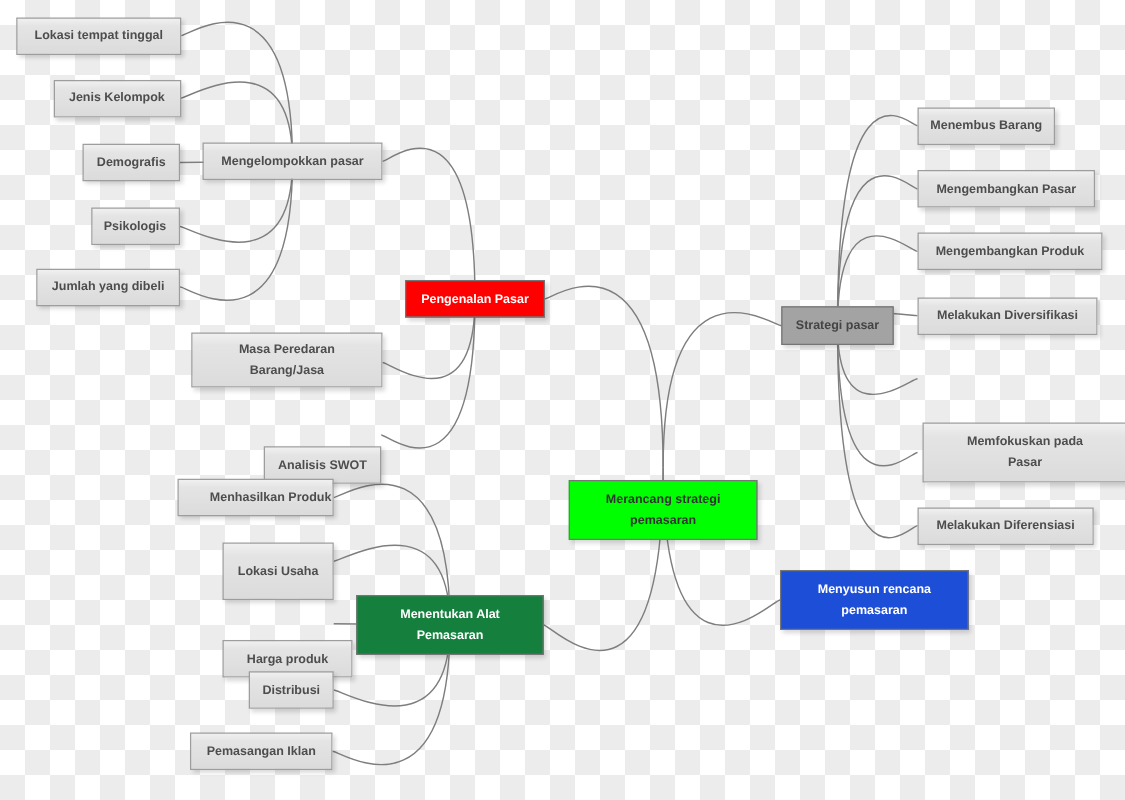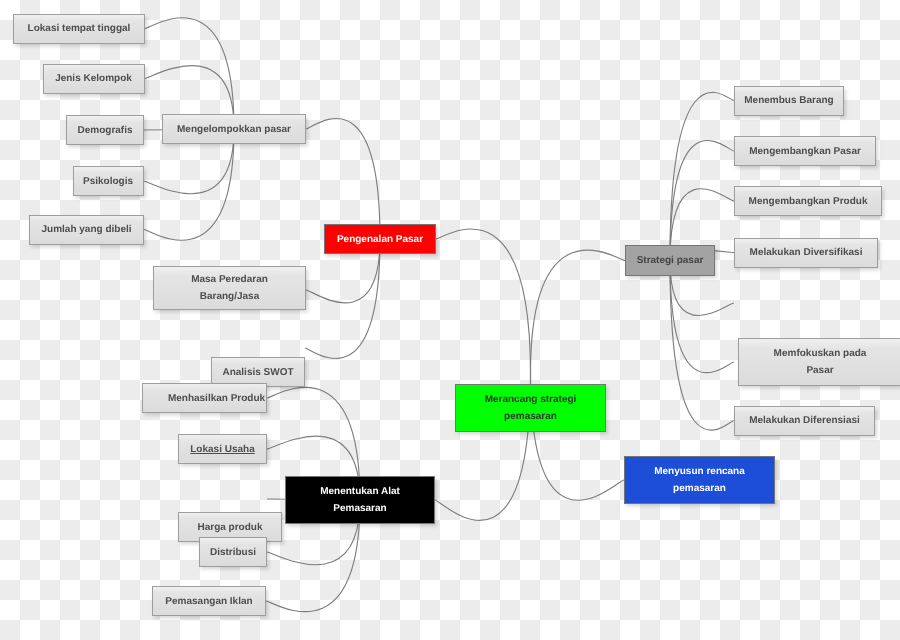--- a/index.html
+++ b/index.html
@@ -32,21 +32,21 @@
     line-height:16.4px;
     -webkit-font-smoothing:antialiased;
     text-rendering:geometricPrecision;
   }
   .node .ln{display:block;white-space:nowrap;}
   .node .ln{position:relative;top:0.8px;}
   #stage{transform:translateZ(0);}
   .node.red{background:#ff0000;border-color:#757575;color:#ffffff;}
   .node.green{background:#00ff00;border-color:#757575;color:#333333;}
   .node.orange{background:#a3a3a3;border-color:#757575;color:#444444;}
-  .node.blue{background:#000000;border-color:#757575;color:#ffffff;align-items:center;}
+  .node.blue{background:#15803d;border-color:#757575;color:#ffffff;align-items:center;}
   .node.darkgreen{background:#1d4ed8;border-color:#757575;color:#ffffff;}
 </style>
 </head>
 <body>
 
 <div id="stage">
   <svg id="edges" viewBox="0 0 900 640">
     <path d="M 145.0,28.5 C 151.0,28.5 234.0,-30.6 234.0,129.0"></path>
     <path d="M 144.5,78.5 C 150.5,78.5 234.0,27.4 234.0,129.0"></path>
     <path d="M 144.0,130.0 L 234.0,129.0"></path>
@@ -93,21 +93,21 @@
   <div class="node" style="left: 153px; top: 266px; width: 153px; height: 44px;">
     <span class="ln">Masa Peredaran</span>
     <span class="ln">Barang/Jasa</span>
   </div>
   <div class="node" style="left: 211px; top: 333px; width: 94px; height: 30px; margin-top: 24px;">
     <span class="ln">Analisis SWOT</span>
   </div>
   <div class="node" style="left: 142px; top: 383px; width: 125px; height: 30px; padding-left: 24px;">
     <span class="ln">Menhasilkan Produk</span>
   </div>
-  <div class="node" style="left: 178px; top: 434px; width: 89px; height: 30px; text-decoration: underline;">
+  <div class="node" style="left: 178px; top: 434px; width: 89px; height: 46px;">
     <span class="ln">Lokasi Usaha</span>
   </div>
   <div class="node" style="left: 178px; top: 512px; width: 104px; height: 30px; justify-content: center;">
     <span class="ln">Harga produk</span>
   </div>
   <div class="node" style="left: 199px; top: 537px; width: 68px; height: 30px;">
     <span class="ln">Distribusi</span>
   </div>
   <div class="node" style="left: 152px; top: 586px; width: 114px; height: 30px; text-align: center;">
     <span class="ln">Pemasangan Iklan</span>

